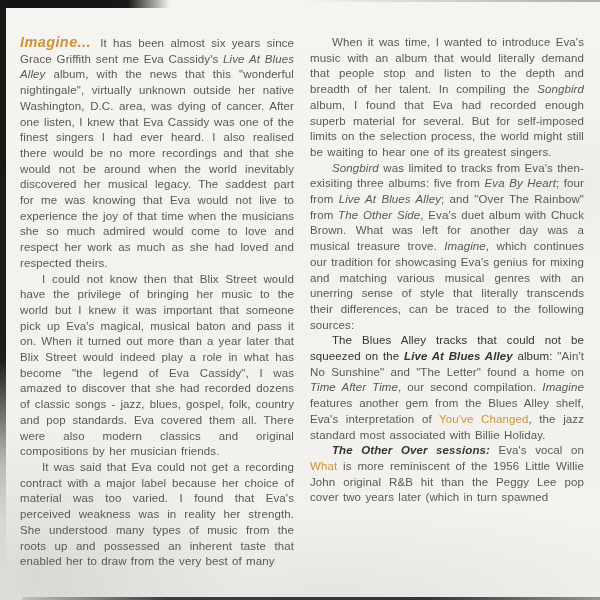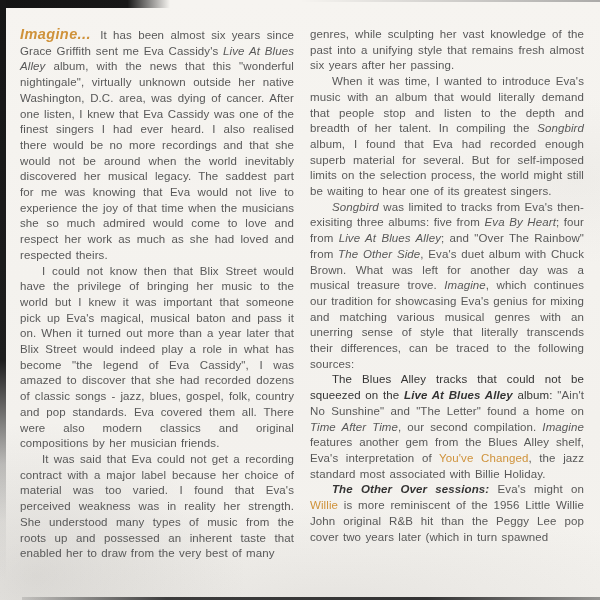--- a/index.html
+++ b/index.html
@@ -45,20 +45,21 @@
     padding:27px 16px 16px 20px;
     display:flex;gap:16px;
   }
   .column{
     flex:1 1 0;min-width:0;
     text-align:justify;
     font-size:11.5px;line-height:15.7px;
     color:var(--body-text);
     letter-spacing:0.1px;
     word-spacing:1px;
+    margin-top:8px;
   }
   .para{margin:0;}
   .para.indent{text-indent:22px;}
   .run.normal{font-style:normal;font-weight:normal;}
   .run.italic{font-style:italic;}
   .run.bold{font-weight:normal;color:var(--bold-text);}
   .run.bold-italic{font-weight:bold;font-style:italic;color:var(--bold-text);}
   .run.orange-bold{font-weight:normal;color:var(--accent);}
   .run.lead{
     font-weight:bold;font-style:italic;color:var(--accent);
@@ -69,24 +70,23 @@
 <body>
 
 <div class="scan-page">
   <div class="columns">
     <div class="column">
         <p class="para"><span class="run lead">Imagine...</span><span class="run normal"> It has been almost six years since Grace Griffith sent me Eva Cassidy's </span><span class="run italic">Live At Blues Alley</span><span class="run normal"> album, with the news that this "wonderful nightingale", virtually unknown outside her native Washington, D.C. area, was dying of cancer. After one listen, I knew that Eva Cassidy was one of the finest singers I had ever heard. I also realised there would be no more recordings and that she would not be around when the world inevitably discovered her musical legacy. The saddest part for me was knowing that Eva would not live to experience the joy of that time when the musicians she so much admired would come to love and respect her work as much as she had loved and respected theirs.</span></p>
         <p class="para indent"><span class="run normal">I could not know then that Blix Street would have the privilege of bringing her music to the world but I knew it was important that someone pick up Eva's magical, musical baton and pass it on. When it turned out more than a year later that Blix Street would indeed play a role in what has become "the legend of Eva Cassidy", I was amazed to discover that she had recorded dozens of classic songs - jazz, blues, gospel, folk, country and pop standards. Eva covered them all. There were also modern classics and original compositions by her musician friends.</span></p>
         <p class="para indent"><span class="run normal">It was said that Eva could not get a recording contract with a major label because her choice of material was too varied. I found that Eva's perceived weakness was in reality her strength. She understood many types of music from the roots up and possessed an inherent taste that enabled her to draw from the very best of many</span></p>
       </div>
     <div class="column">
-        <p class="para"><span class="run normal">genres, while sculpting her vast knowledge of the past into a unifying style that remains fresh almost six years after her passing.</span></p>
         <p class="para indent"><span class="run normal">When it was time, I wanted to introduce Eva's music with an album that would literally demand that people stop and listen to the depth and breadth of her talent. In compiling the </span><span class="run italic">Songbird</span><span class="run normal"> album, I found that Eva had recorded enough superb material for several. But for self-imposed limits on the selection process, the world might still be waiting to hear one of its greatest singers.</span></p>
         <p class="para indent"><span class="run italic">Songbird</span><span class="run normal"> was limited to tracks from Eva's then-exisiting three albums: five from </span><span class="run italic">Eva By Heart</span><span class="run normal">; four from </span><span class="run italic">Live At Blues Alley</span><span class="run normal">; and "Over The Rainbow" from </span><span class="run italic">The Other Side</span><span class="run normal">, Eva's duet album with Chuck Brown. What was left for another day was a musical treasure trove. </span><span class="run italic">Imagine</span><span class="run normal">, which continues our tradition for showcasing Eva's genius for mixing and matching various musical genres with an unerring sense of style that literally transcends their differences, can be traced to the following sources:</span></p>
         <p class="para indent"><span class="run bold">The Blues Alley tracks that could not be squeezed on the </span><span class="run bold-italic">Live At Blues Alley</span><span class="run bold"> album:</span><span class="run normal"> "Ain't No Sunshine" and "The Letter" found a home on </span><span class="run italic">Time After Time</span><span class="run normal">, our second compilation. </span><span class="run italic">Imagine</span><span class="run normal"> features another gem from the Blues Alley shelf, Eva's interpretation of </span><span class="run orange-bold">You've Changed</span><span class="run normal">, the jazz standard most associated with Billie Holiday.</span></p>
-        <p class="para indent"><span class="run bold-italic">The Other Over sessions:</span><span class="run normal"> Eva's might on </span><span class="run orange-bold">Willie</span><span class="run normal"> is more reminiscent of the 1956 Little Willie John original R&amp;B hit than the Peggy Lee pop cover two years later (which in turn spawned</span></p>
+        <p class="para indent"><span class="run bold-italic">The Other Over sessions:</span><span class="run normal"> Eva's vocal on </span><span class="run orange-bold">What</span><span class="run normal"> is more reminiscent of the 1956 Little Willie John original R&amp;B hit than the Peggy Lee pop cover two years later (which in turn spawned</span></p>
       </div>
   </div>
   <div class="edge-top"></div>
   <div class="edge-top-right"></div>
   <div class="edge-left"></div>
   <div class="edge-bottom"></div>
 </div>
 
 </body></html>

